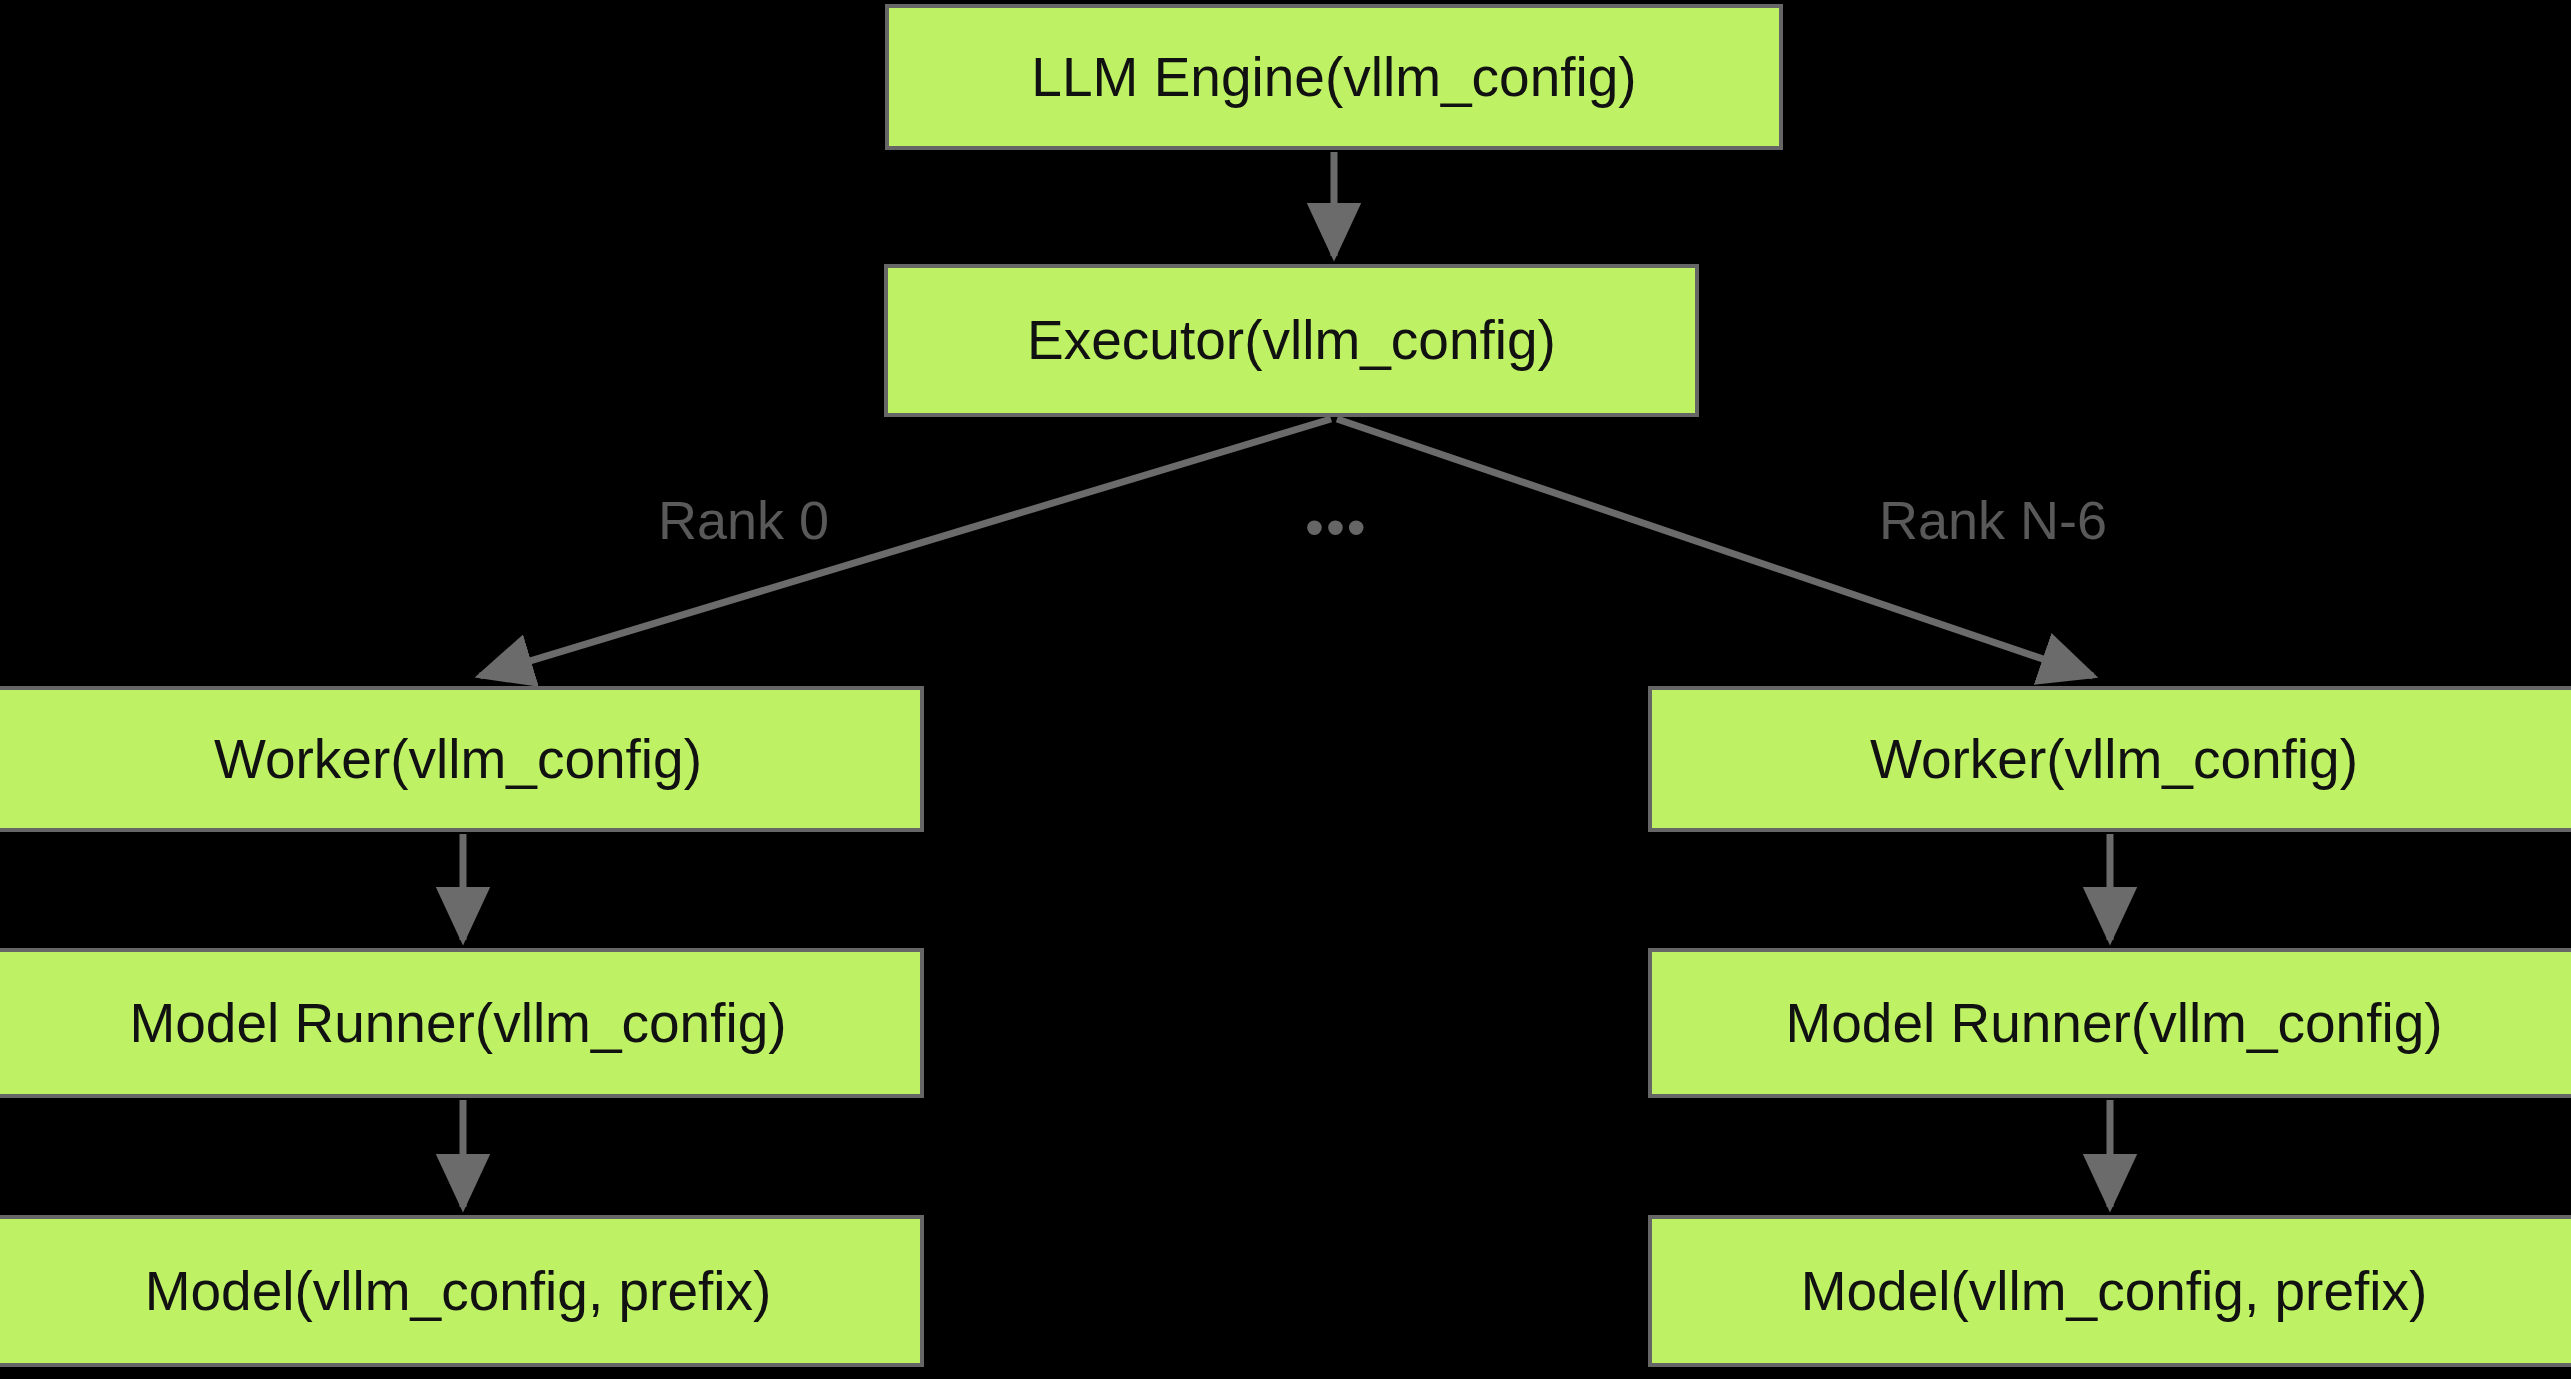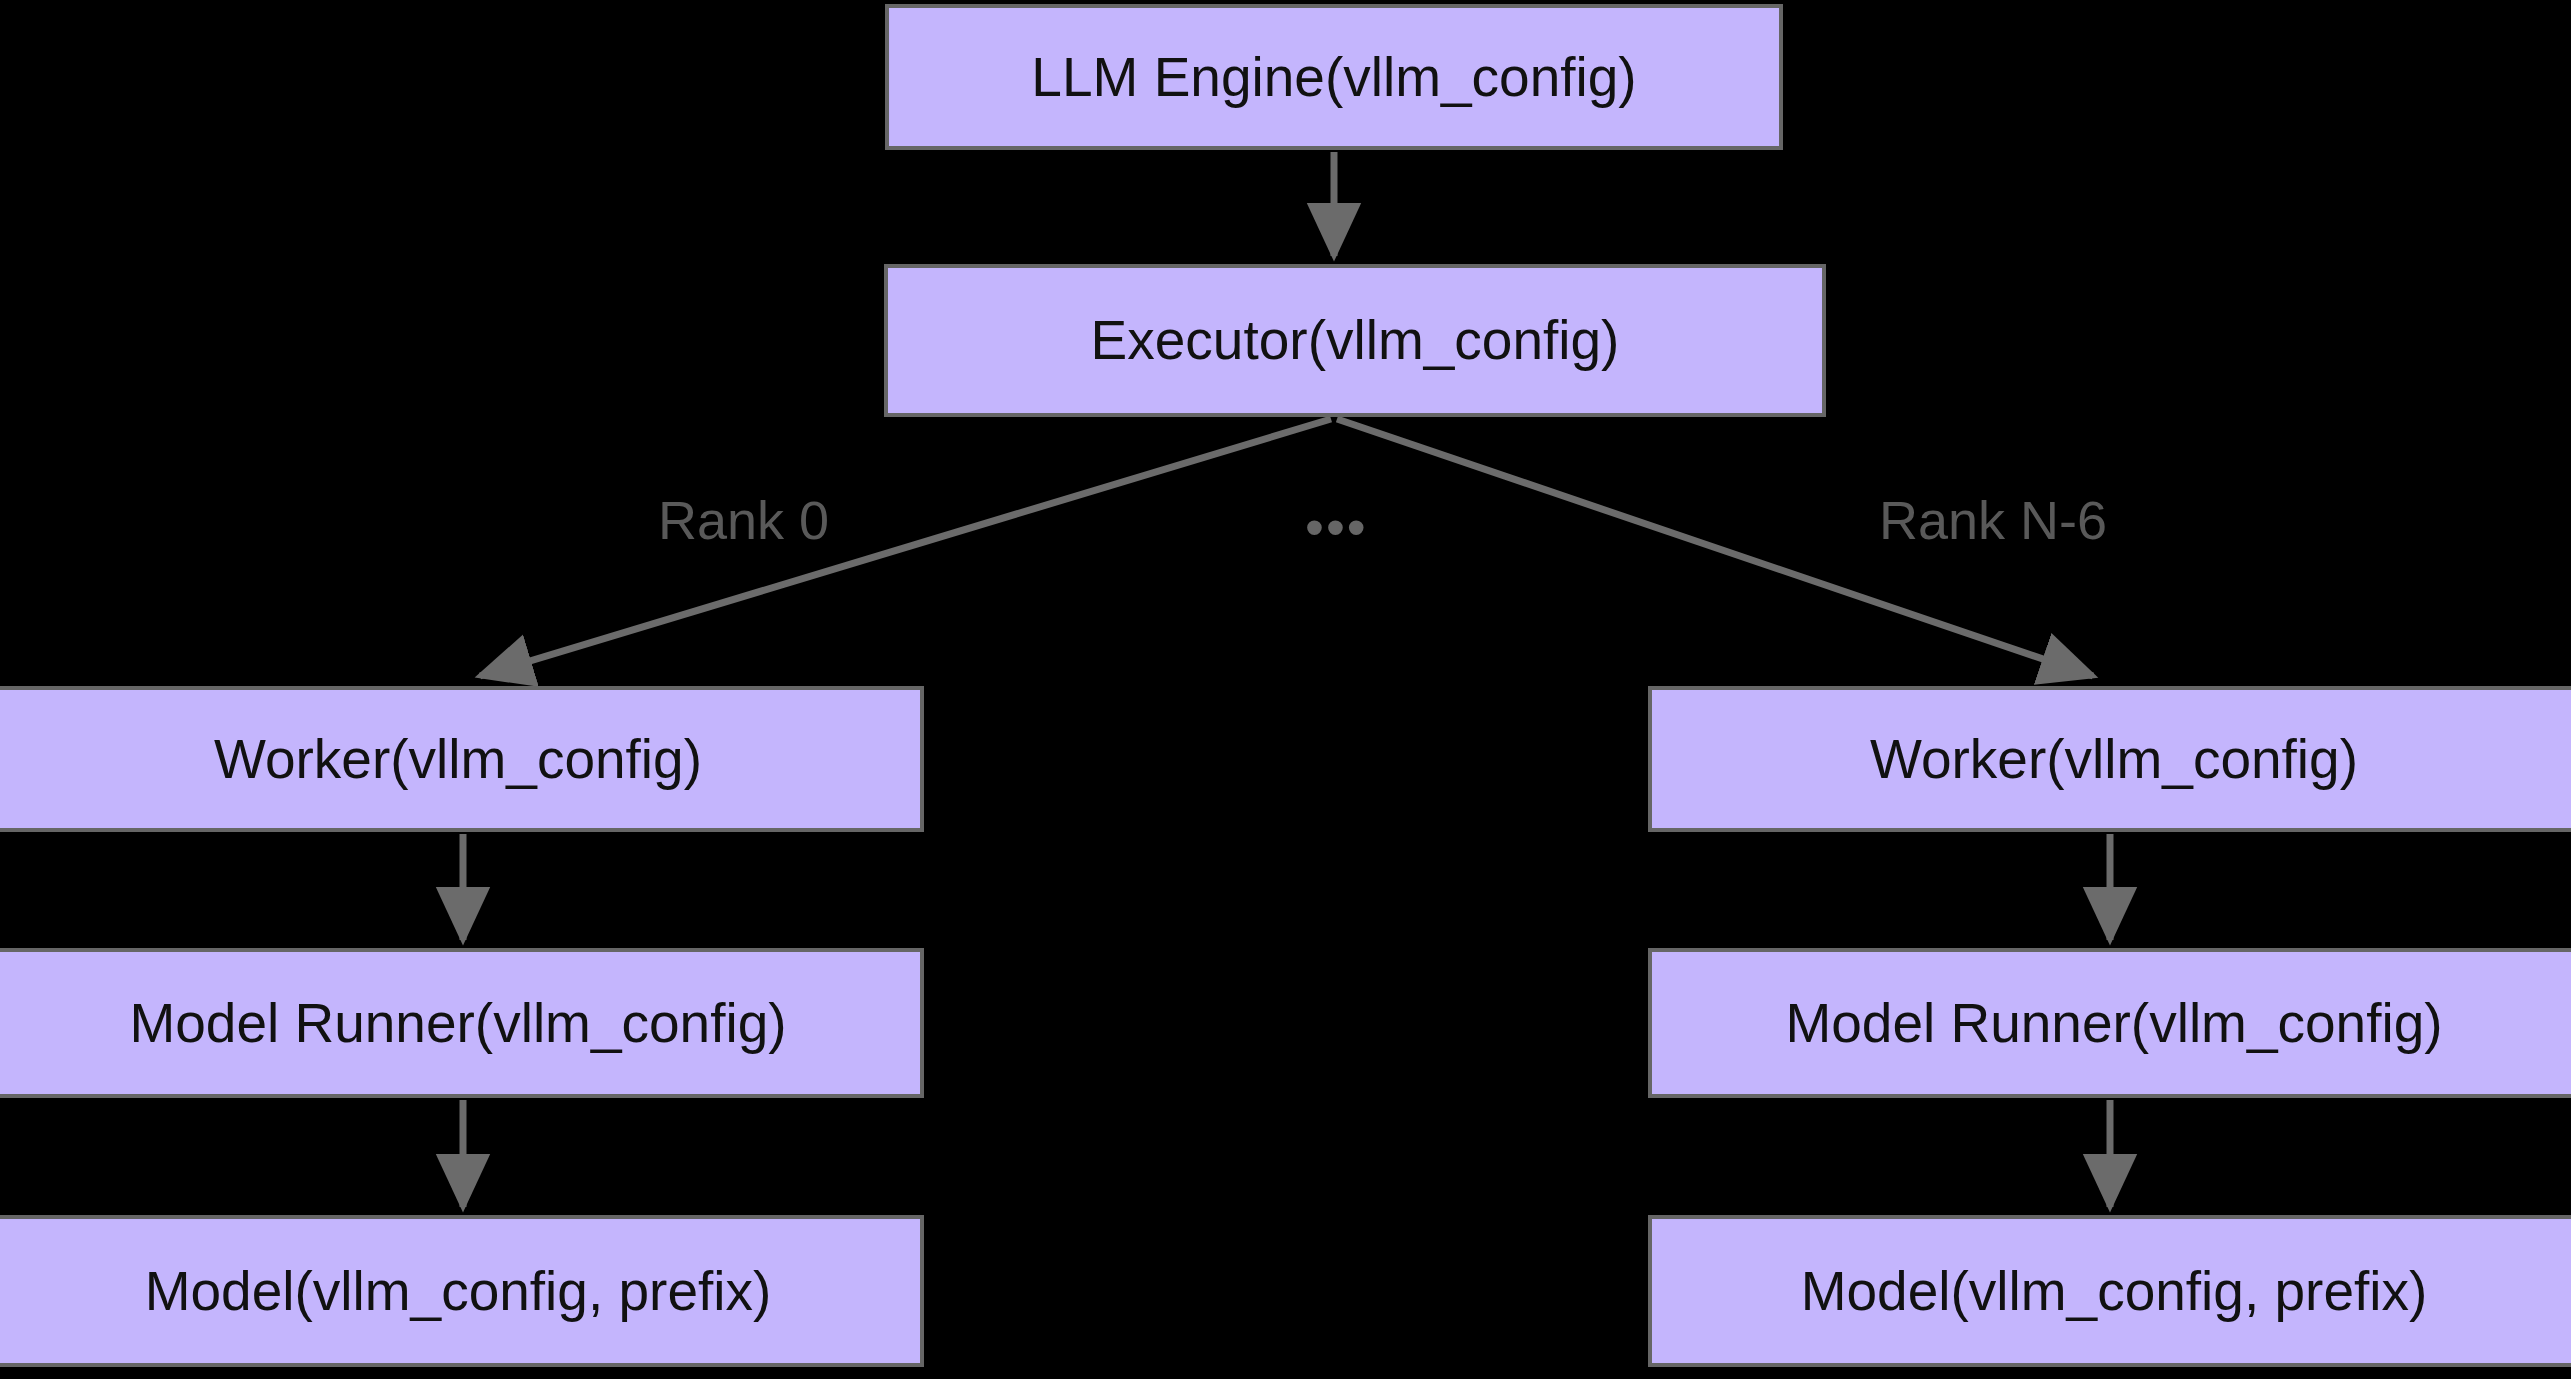--- a/index.html
+++ b/index.html
@@ -12,21 +12,21 @@
   }
   #canvas {
     position: relative;
     width: 2571px;
     height: 1379px;
     background: #000000;
     overflow: hidden;
   }
   .node {
     position: absolute;
-    background: #c4b5fd;
+    background: #bef264;
     border: 4px solid #666666;
     box-sizing: border-box;
     display: flex;
     align-items: center;
     justify-content: center;
     color: #111111;
     font-size: 55px;
     font-weight: 400;
     letter-spacing: 0px;
     white-space: nowrap;
@@ -53,21 +53,21 @@
   .ellipsis-label {
     position: absolute;
     color: #666666;
     font-size: 54px;
     letter-spacing: 2px;
     white-space: nowrap;
   }
 
   
   #node-engine      { left: 885px;  top: 4px;    width: 898px; height: 146px; }
-  #node-executor    { left: 884px;  top: 264px;  width: 942px; height: 153px; }
+  #node-executor    { left: 884px;  top: 264px;  width: 815px; height: 153px; }
 
   #node-worker-0    { left: -8px;   top: 686px;  width: 932px; height: 146px; }
   #node-runner-0    { left: -8px;   top: 948px;  width: 932px; height: 150px; }
   #node-model-0     { left: -8px;   top: 1215px; width: 932px; height: 152px; }
 
   #node-worker-n    { left: 1648px; top: 686px;  width: 932px; height: 146px; }
   #node-runner-n    { left: 1648px; top: 948px;  width: 932px; height: 150px; }
   #node-model-n     { left: 1648px; top: 1215px; width: 932px; height: 152px; }
 
   

